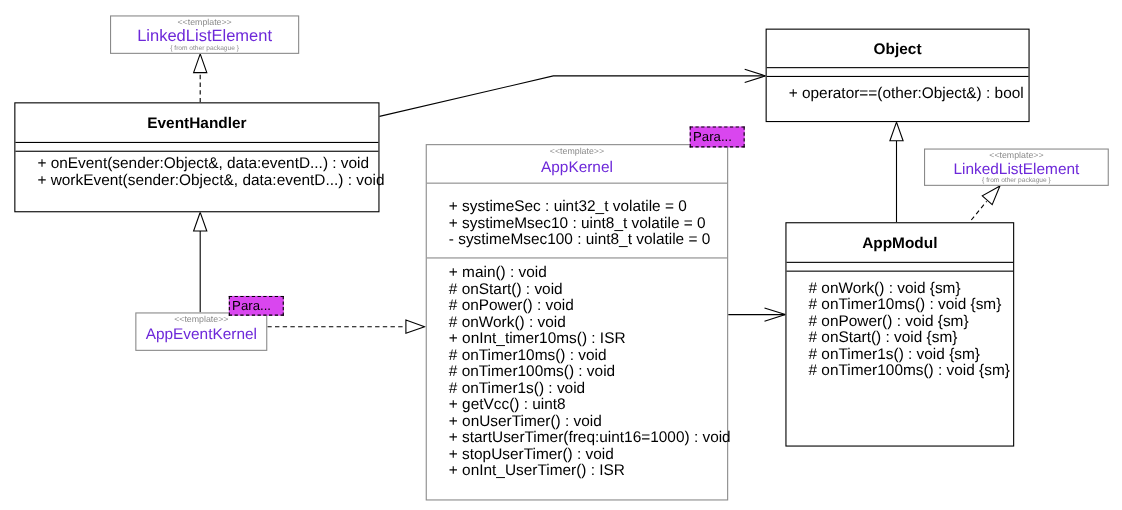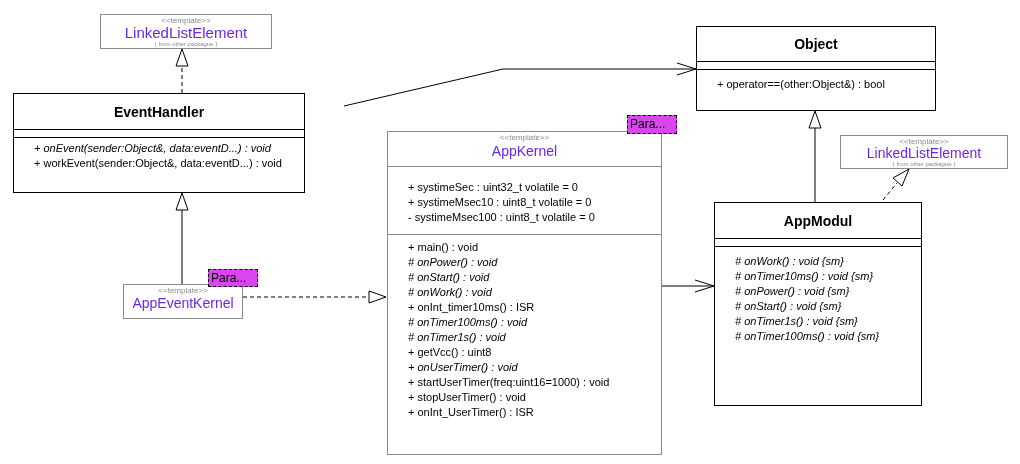--- a/index.html
+++ b/index.html
@@ -9,22 +9,22 @@
   .box { position:absolute; background:#fff; border:1px solid #000; box-sizing:border-box; }
   .box.ghost { border-color:#8a8a8a; }
   .hdr { position:absolute; left:0; right:0; top:0; border-bottom:1px solid #000; text-align:center; }
   .box.ghost .hdr { border-bottom-color:#8a8a8a; }
   .name { font-weight:bold; font-size:14px;text-align:right; }
   .ghost-name { font-weight:normal; color:#6d28d9; }
   .stereo { font-size:8px; color:#8a8a8a; line-height:8px; }
   .fromp { font-size:6px; color:#8a8a8a; line-height:7px; }
   .sect { position:absolute; left:0; right:0; border-bottom:1px solid #000; }
   .box.ghost .sect { border-bottom-color:#8a8a8a; }
-  .list { position:absolute; left:0; right:0; font-size:11px; line-height:15px; white-space:nowrap; }
-  .it { font-style:italic; }
+  .list { position:absolute; left:0; right:0; font-size:14px; line-height:15px; white-space:nowrap; }
+  .it { }
   .ul { }
   .param { position:absolute; border:1px dashed #000; background:#d946ef; font-size:12px; line-height:16px;
            padding-left:2px; box-sizing:border-box; }
 </style>
 </head>
 <body>
 
 <svg class="links" viewBox="0 0 1020 464">
 
   <g>
@@ -62,21 +62,21 @@
     <polygon points="909,169 893,178 902,186" fill="#fff" stroke="#000"></polygon>
   </g>
 </svg>
 
 <div class="box ghost" style="left:100px; top:14px; width:172px; height:35px; text-align:center;">
   <div class="stereo" style="margin-top:2px;">&lt;&lt;template&gt;&gt;</div>
   <div class="ghost-name" style="font-size:15px; line-height:16px;">LinkedListElement</div>
   <div class="fromp">{ from other packague }</div>
 </div>
 
-<div class="box" style="left:13px; top:93px; width:292px; height:100px;">
+<div class="box" style="left:13px; top:93px; width:332px; height:100px;">
   <div class="hdr" style="height:35px; line-height:35px;">
     <span class="name">EventHandler</span>
   </div>
   <div class="sect" style="top:35px; height:8px;"></div>
   <div class="list" style="top:47px; left:20px;">
     <div class="it">+ onEvent(sender:Object&amp;, data:eventD...) : void</div>
     <div class="ul">+ workEvent(sender:Object&amp;, data:eventD...) : void</div>
   </div>
 </div>
 
@@ -92,24 +92,25 @@
     <div class="ghost-name" style="font-size:14px; line-height:18px;">AppKernel</div>
   </div>
   <div class="list" style="top:48px; left:20px;">
     <div>+ systimeSec : uint32_t volatile = 0</div>
     <div>+ systimeMsec10 : uint8_t volatile = 0</div>
     <div>- systimeMsec100 : uint8_t volatile = 0</div>
   </div>
   <div class="sect" style="top:34px; height:68px;"></div>
   <div class="list" id="appkernel-ops" style="top:108px; left:20px;">
       <div>+ main() : void</div>
+      <div class="it"># onStart() : void</div>
       <div class="it"># onPower() : void</div>
-      <div class="it"># onStart() : void</div>
       <div class="it"># onWork() : void</div>
       <div>+ onInt_timer10ms() : ISR</div>
+      <div class="it"># onTimer10ms() : void</div>
       <div class="it"># onTimer100ms() : void</div>
       <div class="it"># onTimer1s() : void</div>
       <div>+ getVcc() : uint8</div>
       <div class="it">+ onUserTimer() : void</div>
       <div>+ startUserTimer(freq:uint16=1000) : void</div>
       <div>+ stopUserTimer() : void</div>
       <div>+ onInt_UserTimer() : ISR</div>
     </div>
 </div>
 <div class="param" style="left:627px; top:115px; width:50px; height:19px;">Para...</div>

